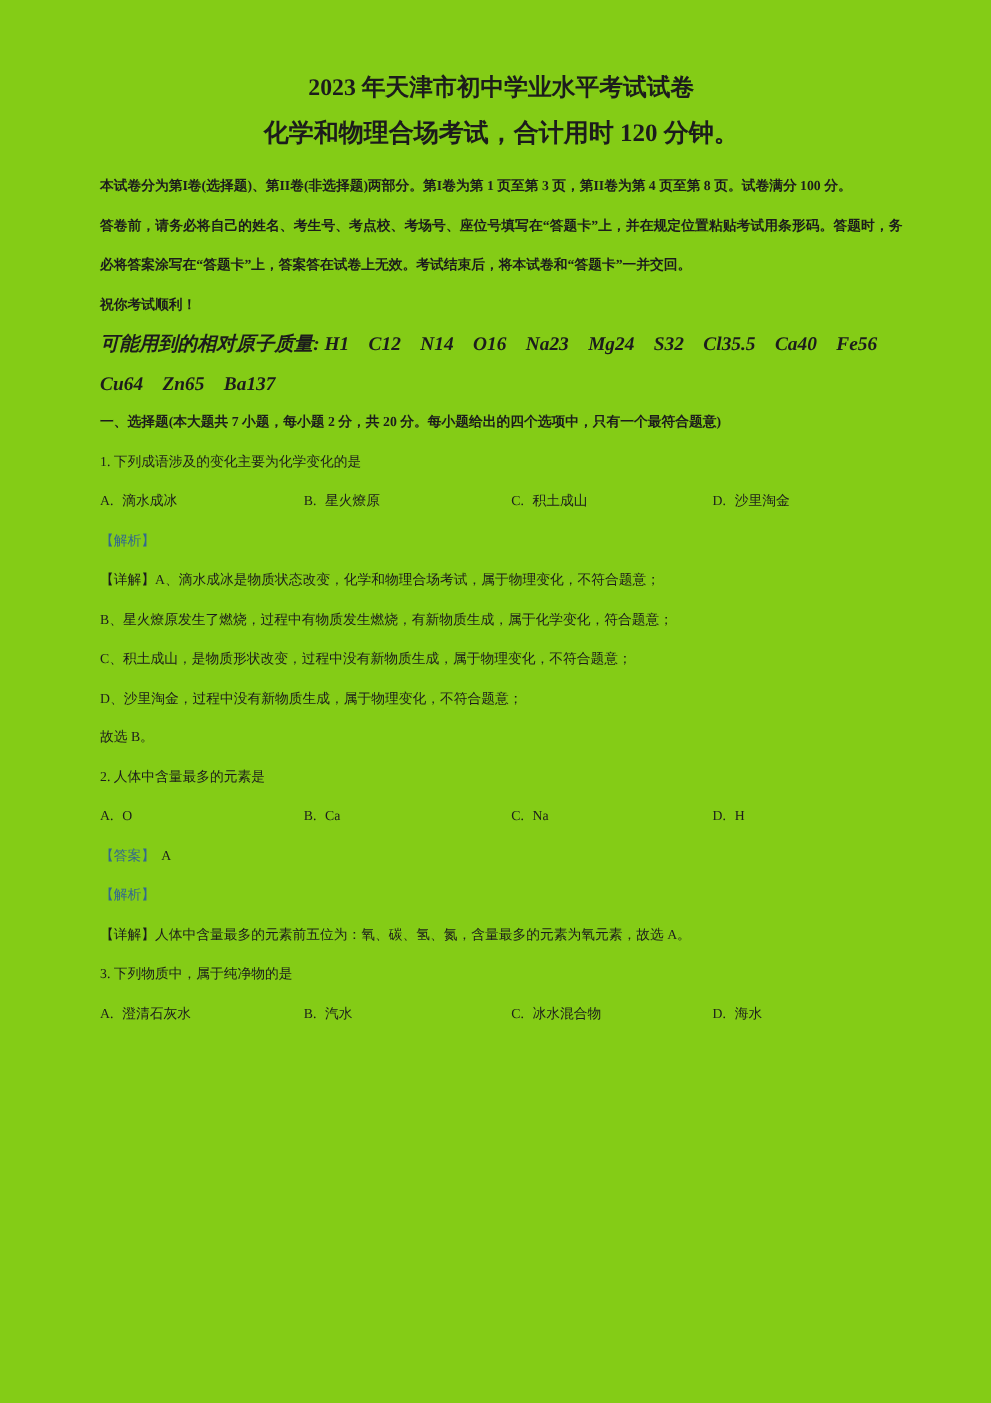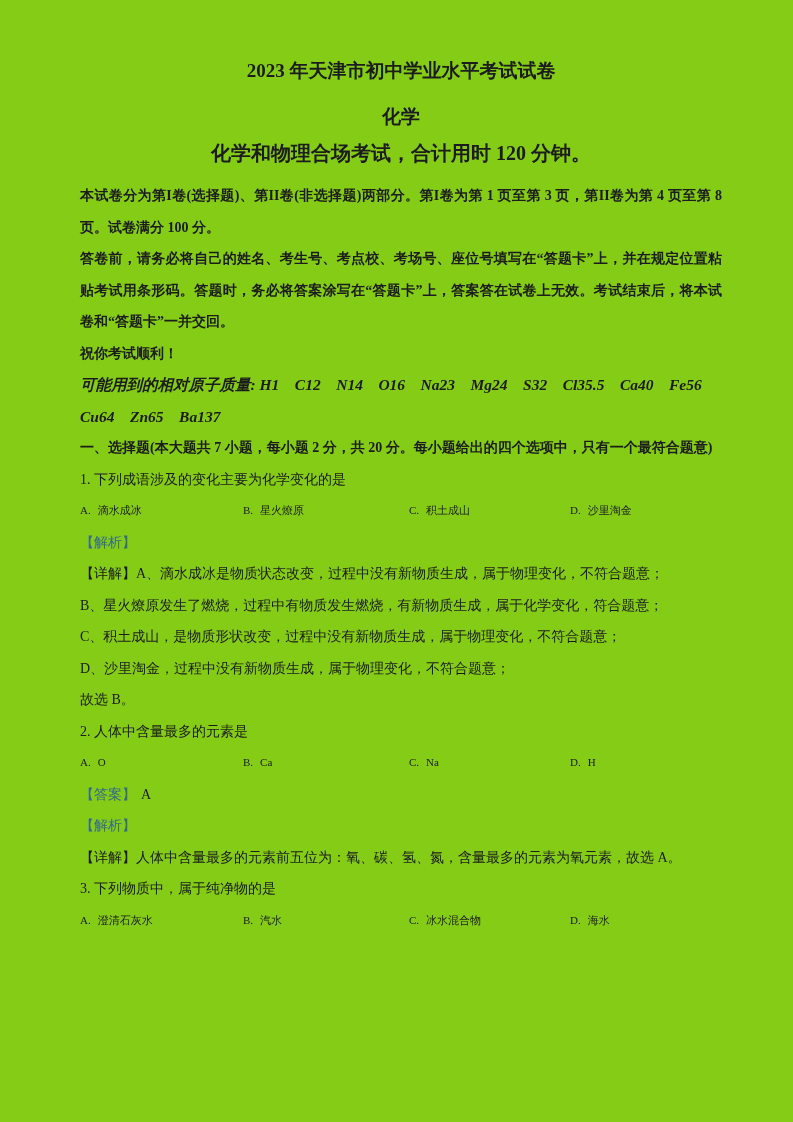--- a/index.html
+++ b/index.html
@@ -33,21 +33,21 @@
     line-height: 30px;
     margin-top: 16px !important;
   }
   .note {
     font-size: 20px;
     font-weight: bold;
     line-height: 30px;
     margin-top: 6px !important;
   }
   .line {
-    font-size: 14px;
+    font-size: 11px;
     line-height: 31.5px;
   }
   .masses {
     font-size: 15.5px;
     font-weight: bold;
     line-height: 31.5px;
     white-space: pre-wrap;
     font-style: italic;
   }
   .first-body { margin-top: 12px !important; }
@@ -60,40 +60,39 @@
   .opt-text { margin-left: 7px; }
   .tag { color: #34688f; }
   .answer-value { margin-left: 5px; }
 </style>
 </head>
 <body>
 
 <div class="page">
 
   <p class="title center">2023 年天津市初中学业水平考试试卷</p>
-  <p class="subject center">化学</p>
   <p class="note center">化学和物理合场考试，合计用时 120 分钟。</p>
 
   <p class="line bold justify first-body">本试卷分为第I卷(选择题)、第II卷(非选择题)两部分。第I卷为第 1 页至第 3 页，第II卷为第 4 页至第 8 页。试卷满分 100 分。</p>
   <p class="line bold justify">答卷前，请务必将自己的姓名、考生号、考点校、考场号、座位号填写在“答题卡”上，并在规定位置粘贴考试用条形码。答题时，务必将答案涂写在“答题卡”上，答案答在试卷上无效。考试结束后，将本试卷和“答题卡”一并交回。</p>
   <p class="line bold">祝你考试顺利！</p>
   <p class="masses">可能用到的相对原子质量: H1　C12　N14　O16　Na23　Mg24　S32　Cl35.5　Ca40　Fe56</p>
   <p class="masses">Cu64　Zn65　Ba137</p>
   <p class="line bold justify">一、选择题(本大题共 7 小题，每小题 2 分，共 20 分。每小题给出的四个选项中，只有一个最符合题意)</p>
 
   <div>
     <p class="line"><span>1.</span> <span>下列成语涉及的变化主要为化学变化的是</span></p>
     <div class="options">
       <span><span>A.</span><span class="opt-text">滴水成冰</span></span>
       <span><span>B.</span><span class="opt-text">星火燎原</span></span>
       <span><span>C.</span><span class="opt-text">积土成山</span></span>
       <span><span>D.</span><span class="opt-text">沙里淘金</span></span>
     </div>
     <p class="line"><span class="tag">【解析】</span></p>
-    <p class="line justify">【详解】A、滴水成冰是物质状态改变，过程中没有新物质生成，属于物理变化，不符合题意；</p>
+    <p class="line justify">【详解】A、滴水成冰是物质状态改变，化学和物理合场考试，属于物理变化，不符合题意；</p>
     <p class="line justify">B、星火燎原发生了燃烧，过程中有物质发生燃烧，有新物质生成，属于化学变化，符合题意；</p>
     <p class="line justify">C、积土成山，是物质形状改变，过程中没有新物质生成，属于物理变化，不符合题意；</p>
     <p class="line justify">D、沙里淘金，过程中没有新物质生成，属于物理变化，不符合题意；</p>
     <p class="line">故选 B。</p>
   </div>
 
   <div>
     <p class="line"><span>2.</span> <span>人体中含量最多的元素是</span></p>
     <div class="options">
       <span><span>A.</span><span class="opt-text">O</span></span>

